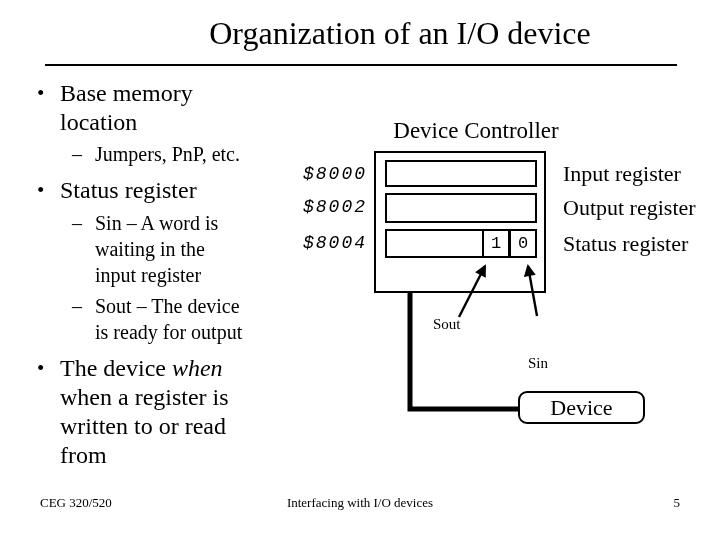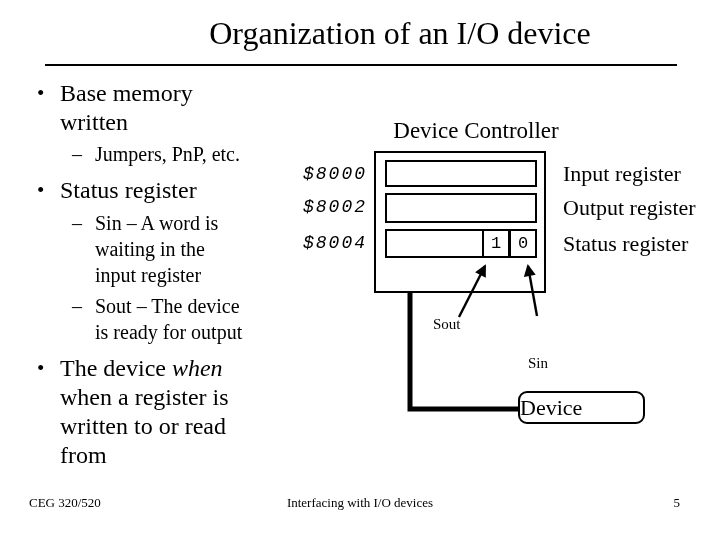--- a/index.html
+++ b/index.html
@@ -33,25 +33,25 @@
        font-family:"Liberation Mono", monospace;font-size:17px;}
   .bit1{left:482px;} .bit2{left:509px;}
   .addr{left:293px;width:74px;text-align:right;font-family:"Liberation Mono", monospace;font-size:18px;letter-spacing:2px;line-height:20px;font-style:italic;}
   .addr1{top:164px;} .addr2{top:197px;} .addr3{top:233px;}
   .reg-label{left:563px;font-size:22px;line-height:26px;}
   .rl1{top:161px;} .rl2{top:195px;} .rl3{top:231px;}
   .sig{font-size:15px;line-height:26px;}
   .sig-sout{left:433px;top:311px;}
   .sig-sin{left:528px;top:310px;margin-top:40px;}
   .device-box{left:518px;top:391px;width:127px;height:33px;border:2px solid #000;border-radius:9px;
-              box-sizing:border-box;background:#fff;display:flex;align-items:center;justify-content:flex-start;font-size:22px;}
+              box-sizing:border-box;background:#fff;display:flex;align-items:center;justify-content:center;font-size:22px;}
 
   
   .footer{font-size:13px;line-height:16px;}
-  .footer-left{left:29px;top:495px;}
+  .footer-left{left:40px;top:495px;}
   .footer-center{left:0;top:495px;width:720px;text-align:center;}
   .footer-page{left:650px;top:495px;width:30px;text-align:right;}
 
   svg.overlay{position:absolute;left:0;top:0;pointer-events:none;}
 </style>
 </head>
 <body>
 
 <svg class="overlay" width="720" height="540">
   <defs>
@@ -66,21 +66,21 @@
 
 <div class="abs title">Organization of an I/O device</div>
 <div class="abs title-rule"></div>
 
 <div class="abs bullets">
 
   <div class="mb">
     <span class="dot">•</span>
     <div>
       <div>Base memory</div>
-      <div>written</div>
+      <div>location</div>
     </div>
   </div>
 
   <div class="sb" style="margin-top:4px;">
     <span class="dash">–</span>
     <div>
       <div>Jumpers, PnP, etc.</div>
     </div>
   </div>
 

